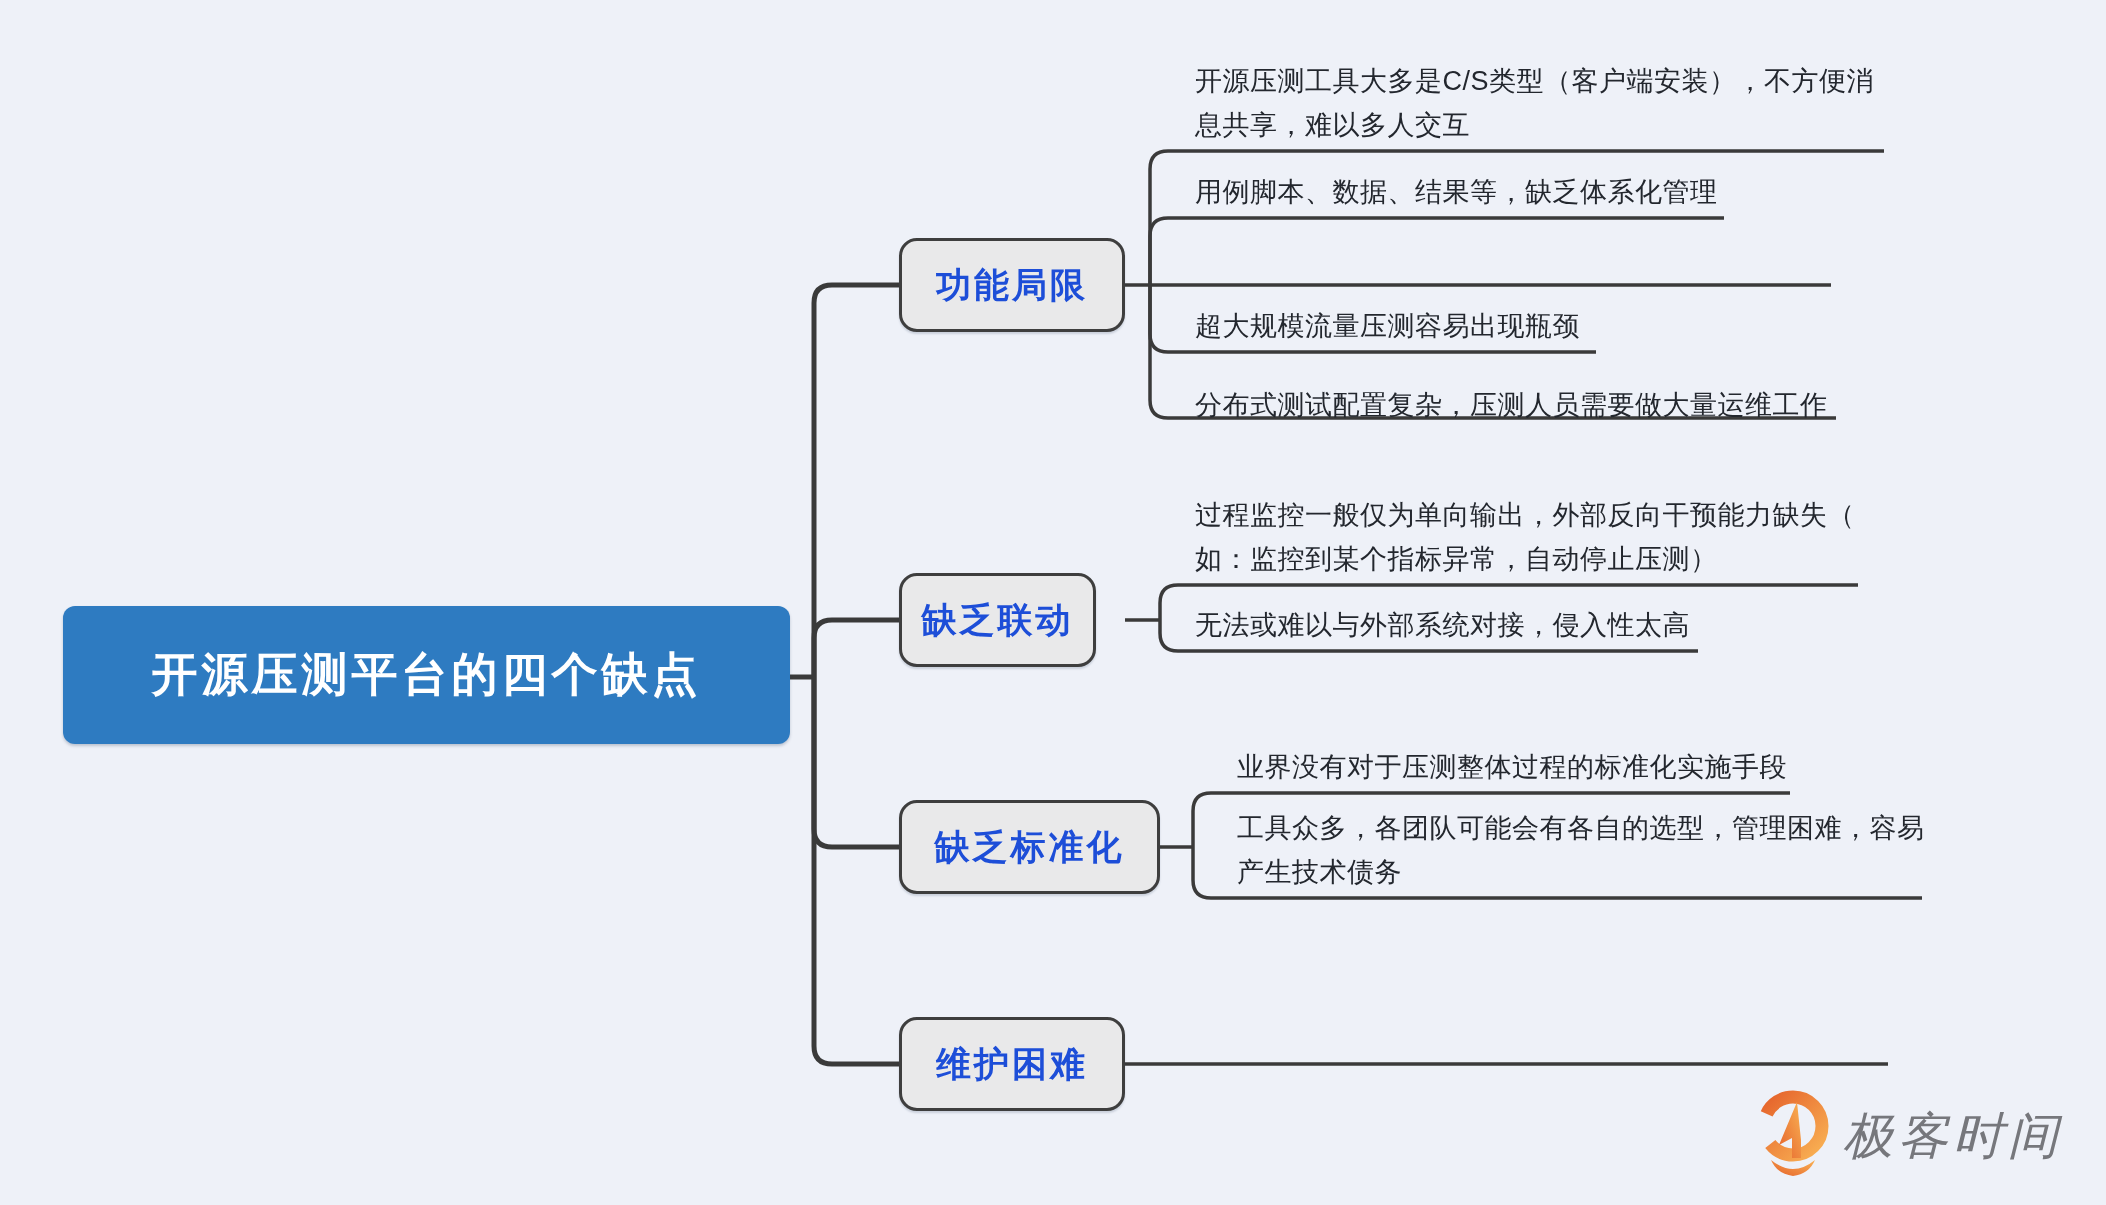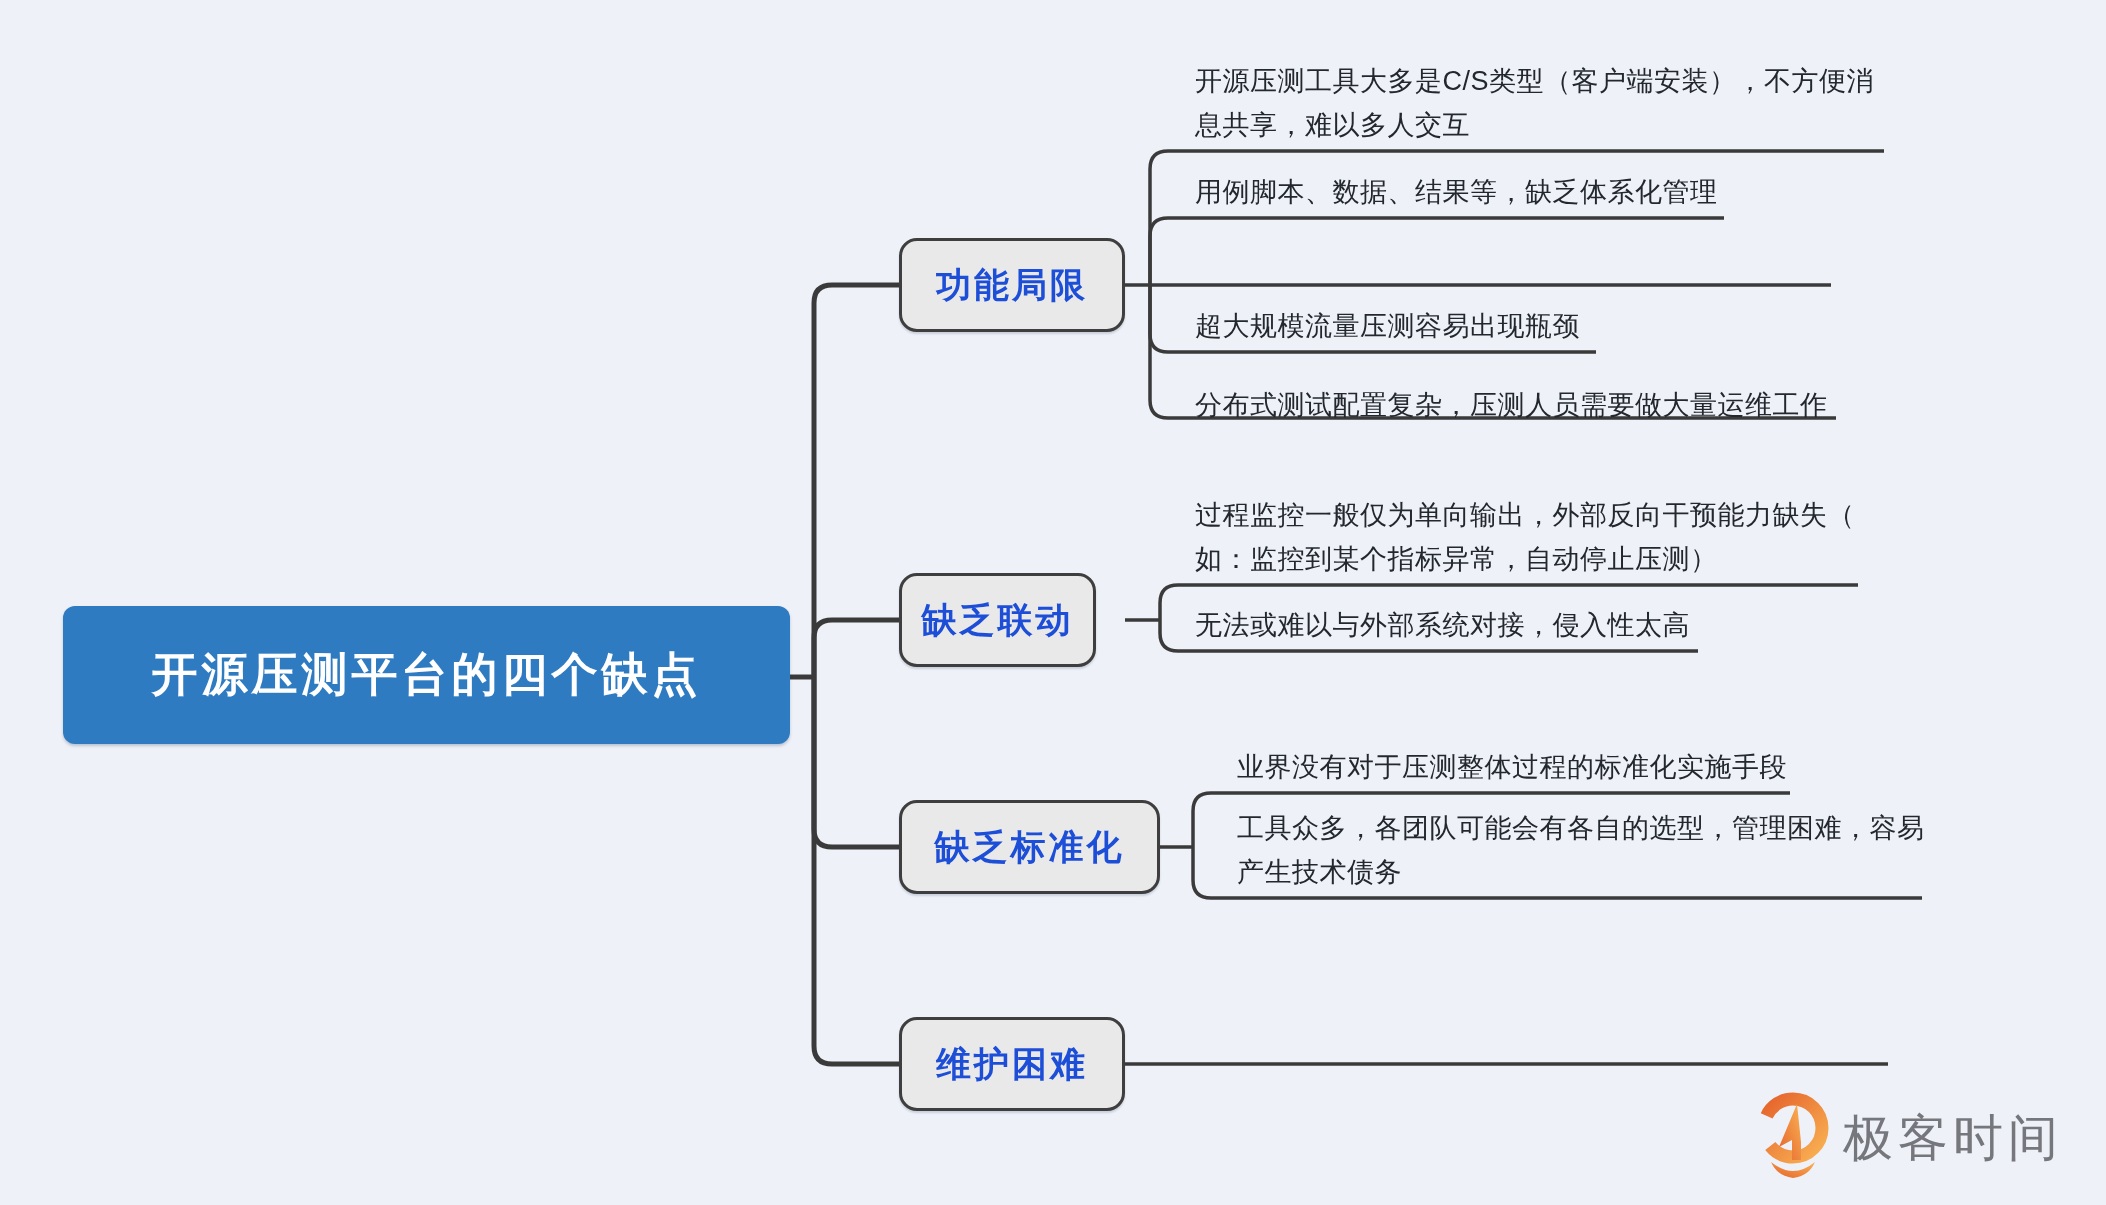--- a/index.html
+++ b/index.html
@@ -32,21 +32,21 @@
   .branch-2{left:899px;top:573px;width:197px;}
   .branch-3{left:899px;top:800px;width:261px;}
   .branch-4{left:899px;top:1017px;width:226px;}
   .leaf{
     position:absolute;
     color:#23272E;font-size:27px;line-height:44px;
     white-space:pre-line;letter-spacing:0.5px;
   }
   .logo{
     position:absolute;left:1753px;top:1088px;width:350px;height:100px;
-    display:flex;align-items:center;
+    display:flex;align-items:flex-start;font-style:italic;
   }
   .logo-icon{width:80px;height:96px;flex:0 0 aupx;}
   .logo-text{
     margin-left:10px;font-size:50px;color:#76777C;font-weight:500;
     letter-spacing:5px;line-height:96px;
   }
 </style>
 </head>
 <body>
 

